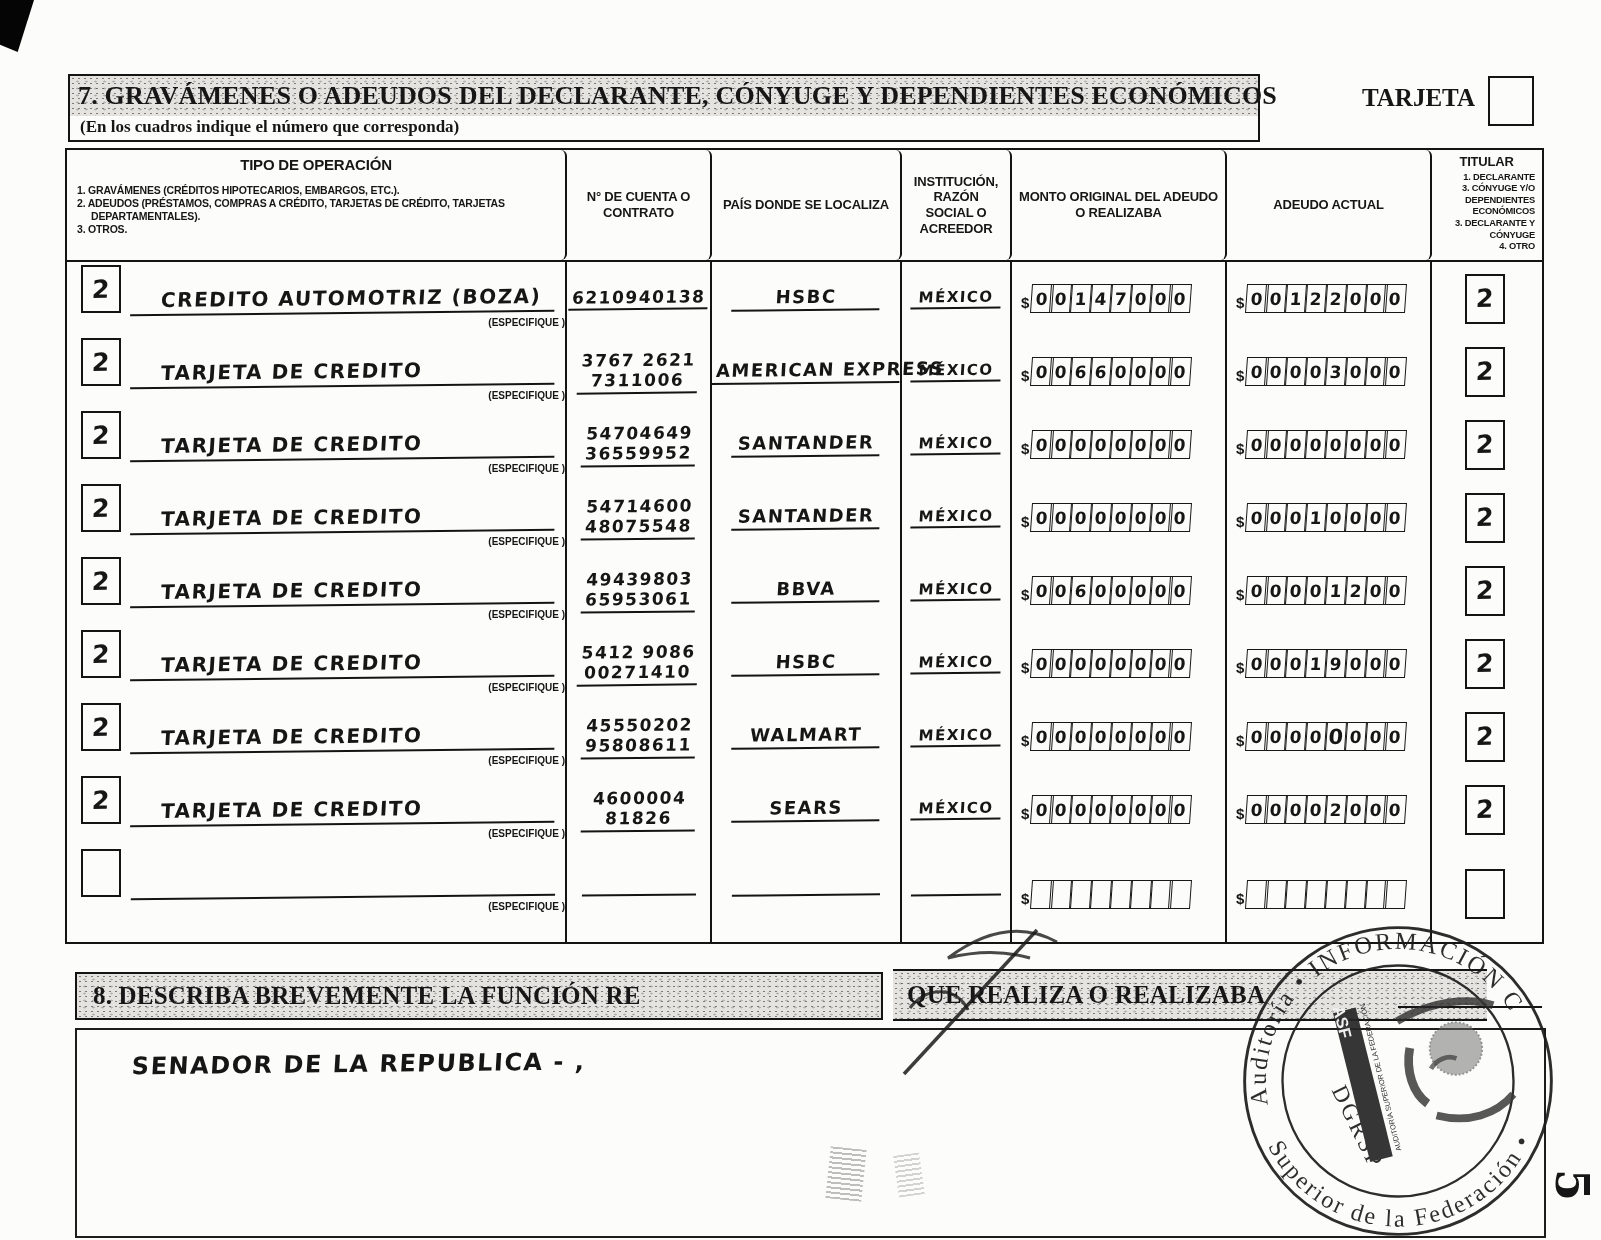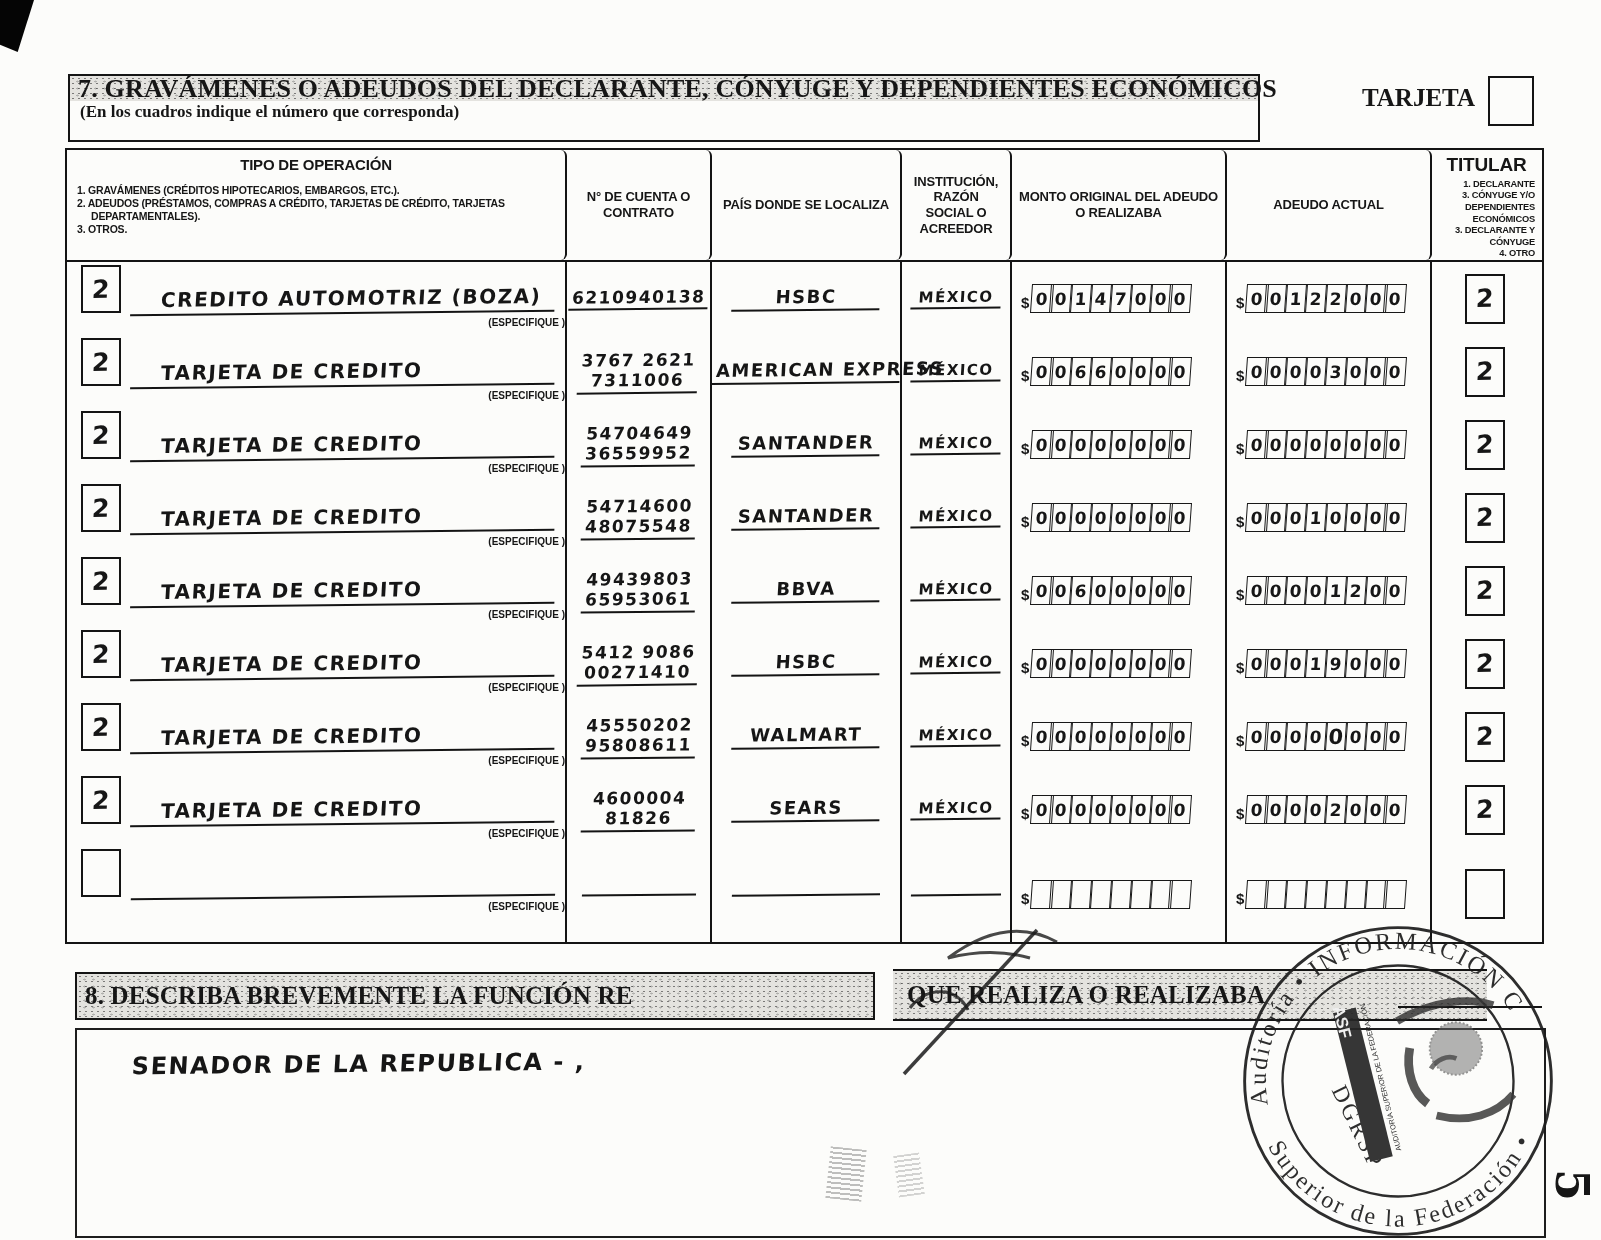--- a/index.html
+++ b/index.html
@@ -10,38 +10,38 @@
         clip-path:polygon(0 0,100% 0,52% 100%,0 86%);}
   .smudge{position:absolute;opacity:.45;background:repeating-linear-gradient(0deg,rgba(0,0,0,.55) 0 2px,transparent 2px 5px);}
   .smudge.s1{left:828px;top:1148px;width:36px;height:52px;transform:rotate(6deg);}
   .smudge.s2{left:896px;top:1154px;width:26px;height:42px;opacity:.3;transform:rotate(-8deg);}
   .speckle{background-color:#e4e3df;
     background-image:radial-gradient(rgba(35,35,35,.55) 1px,transparent 1.3px),
                      radial-gradient(rgba(80,80,80,.35) 1px,transparent 1.5px);
     background-size:6px 5px,9px 7px;background-position:0 0,3px 2px;}
   
   .s7{position:absolute;left:68px;top:74px;width:1188px;height:64px;border:2px solid #141414;}
-  .s7-titlebar{height:25px;display:flex;align-items:center;padding-left:8px;}
+  .s7-titlebar{height:40px;display:flex;align-items:center;padding-left:8px;}
   .s7-title{font-family:"Liberation Serif",serif;font-weight:bold;font-size:26px;letter-spacing:.2px;white-space:nowrap;}
   .s7-sub{font-family:"Liberation Serif",serif;font-weight:bold;font-size:17px;padding:1px 0 0 10px;}
   .ninguno-label{position:absolute;left:1362px;top:84px;font-family:"Liberation Serif",serif;font-weight:bold;font-size:25px;}
   .ninguno-box{position:absolute;left:1488px;top:76px;width:42px;height:46px;border:2.5px solid #141414;background:#fcfcfa;}
   
   .tbl{position:absolute;left:65px;top:148px;width:1475px;border:2.5px solid #141414;background:#fcfcfa;}
   .trow{display:grid;grid-template-columns:500px 145px 190px 110px 215px 205px 106px;}
   .trow > div{border-right:2px solid #141414;position:relative;}
   .trow > div:last-child{border-right:none;}
   .thead{height:110px;border-bottom:2px solid #141414;}
   .thead > div{display:flex;flex-direction:column;align-items:center;justify-content:center;
         font-weight:bold;font-size:13px;text-align:center;line-height:1.2;letter-spacing:-.2px;padding:2px 6px;border-radius:6px;}
   .thead .h-tipo{justify-content:flex-start;align-items:stretch;text-align:left;padding:6px 10px 0 10px;}
   .h-tipo .h-title{text-align:center;font-size:15px;margin-bottom:10px;}
   .h-tipo .h-item{font-weight:bold;font-size:10.5px;line-height:1.25;padding-left:14px;text-indent:-14px;letter-spacing:-.2px;}
   .thead .h-titular{justify-content:flex-start;align-items:stretch;text-align:left;padding:4px 3px 0 6px;}
-  .h-titular .h-title{text-align:center;font-size:19px;margin-bottom:2px;}
+  .h-titular .h-title{text-align:center;font-size:13px;margin-bottom:2px;}
   .h-titular .h-item{font-size:9.3px;line-height:1.25;font-weight:bold;letter-spacing:-.2px;padding-left:9px;text-indent:-9px;text-align:right;}
   .drow{height:73px;}
   .drow.tall{height:96px;}
   
   .hw{font-family:"DejaVu Sans",sans-serif;font-weight:600;transform:skewX(-4deg) rotate(-.6deg);letter-spacing:1.5px;}
   
   .c1-inner{display:flex;align-items:flex-end;gap:10px;height:52px;padding:0 10px 0 14px;}
   .opbox{width:36px;height:44px;border:2.2px solid #141414;display:flex;align-items:center;justify-content:center;
          font-size:25px;flex:0 0 auto;margin-bottom:1px;}
   .opline{flex:1;border-bottom:2px solid #141414;padding:0 4px 2px 30px;white-space:nowrap;font-size:20px;}
@@ -55,21 +55,21 @@
   .amt{display:flex;align-items:center;height:100%;padding-left:9px;}
   .cur{font-size:15px;font-weight:bold;margin-right:3px;transform:translateY(4px);}
   .comb{display:flex;}
   .digit{width:19.5px;height:27px;border:1.7px solid #181818;margin-left:-1.7px;display:flex;align-items:center;
          justify-content:center;font-size:17px;font-family:"DejaVu Sans",sans-serif;font-weight:600;transform:skewX(-4deg);}
   .digit.bold-digit{font-weight:900;font-size:21px;}
   
   .titbox{width:36px;height:46px;border:2.2px solid #141414;display:flex;align-items:center;justify-content:center;font-size:25px;}
   
   .s8barL{position:absolute;left:75px;top:972px;width:788px;height:44px;border:2.5px solid #141414;
-          display:flex;align-items:center;padding-left:8px;}
+          display:flex;align-items:center;padding-left:16px;}
   .s8barR{position:absolute;left:893px;top:969px;width:580px;height:48px;border-top:2.5px solid #141414;
           border-bottom:2.5px solid #141414;display:flex;align-items:center;padding-left:14px;}
   .s8-title{font-family:"Liberation Serif",serif;font-weight:bold;font-size:25px;white-space:nowrap;letter-spacing:.2px;}
   .s8line{position:absolute;left:1398px;top:1006px;width:144px;border-top:2.5px solid #141414;}
   .s8box{position:absolute;left:75px;top:1028px;width:1467px;height:206px;border:2px solid #1d1d1d;}
   .answer{position:absolute;left:55px;top:20px;font-size:24px;white-space:nowrap;}
   .scribble{position:absolute;left:852px;top:912px;pointer-events:none;}
   
   .stamp{position:absolute;left:1222px;top:916px;opacity:.92;}
   

